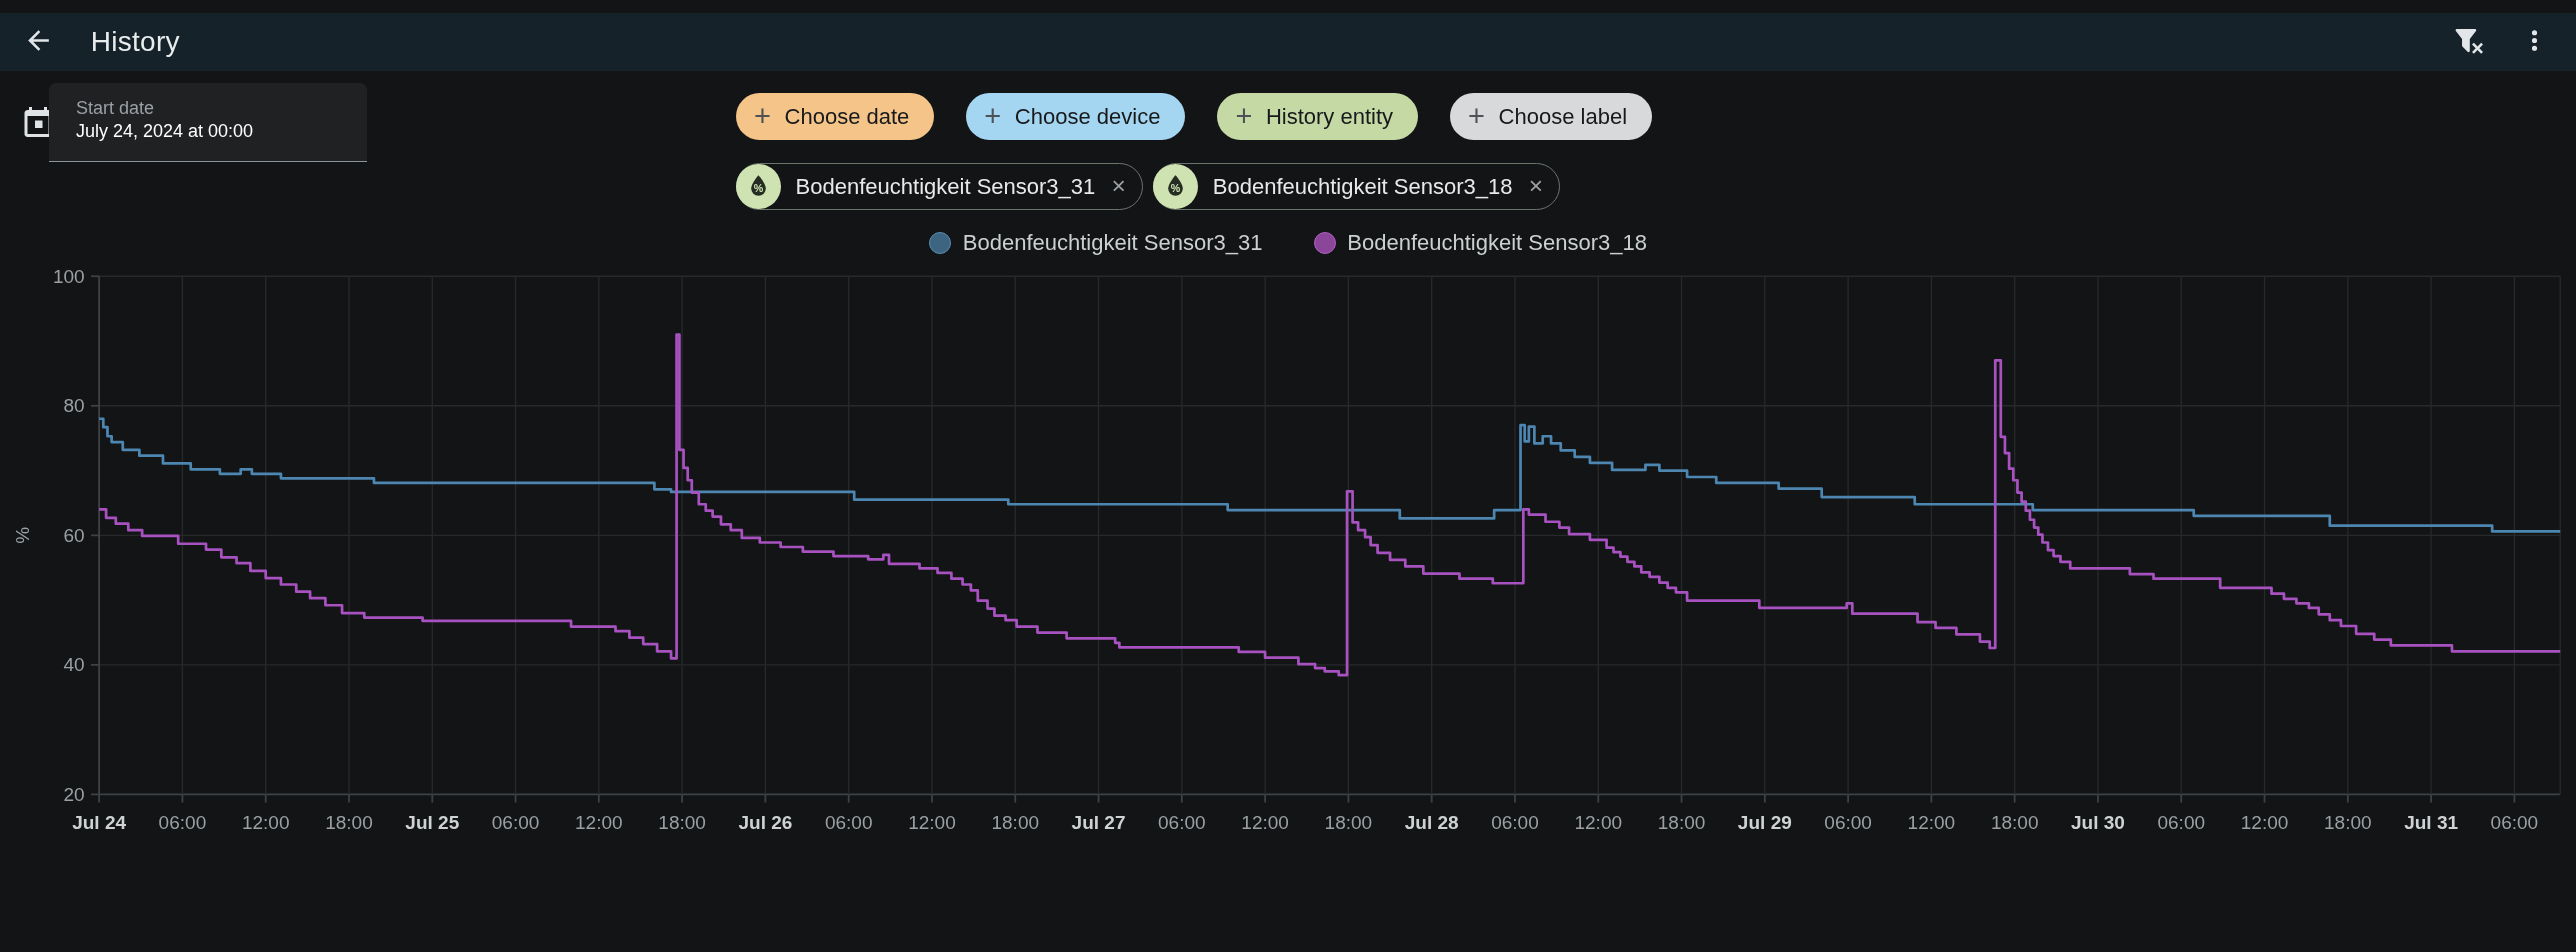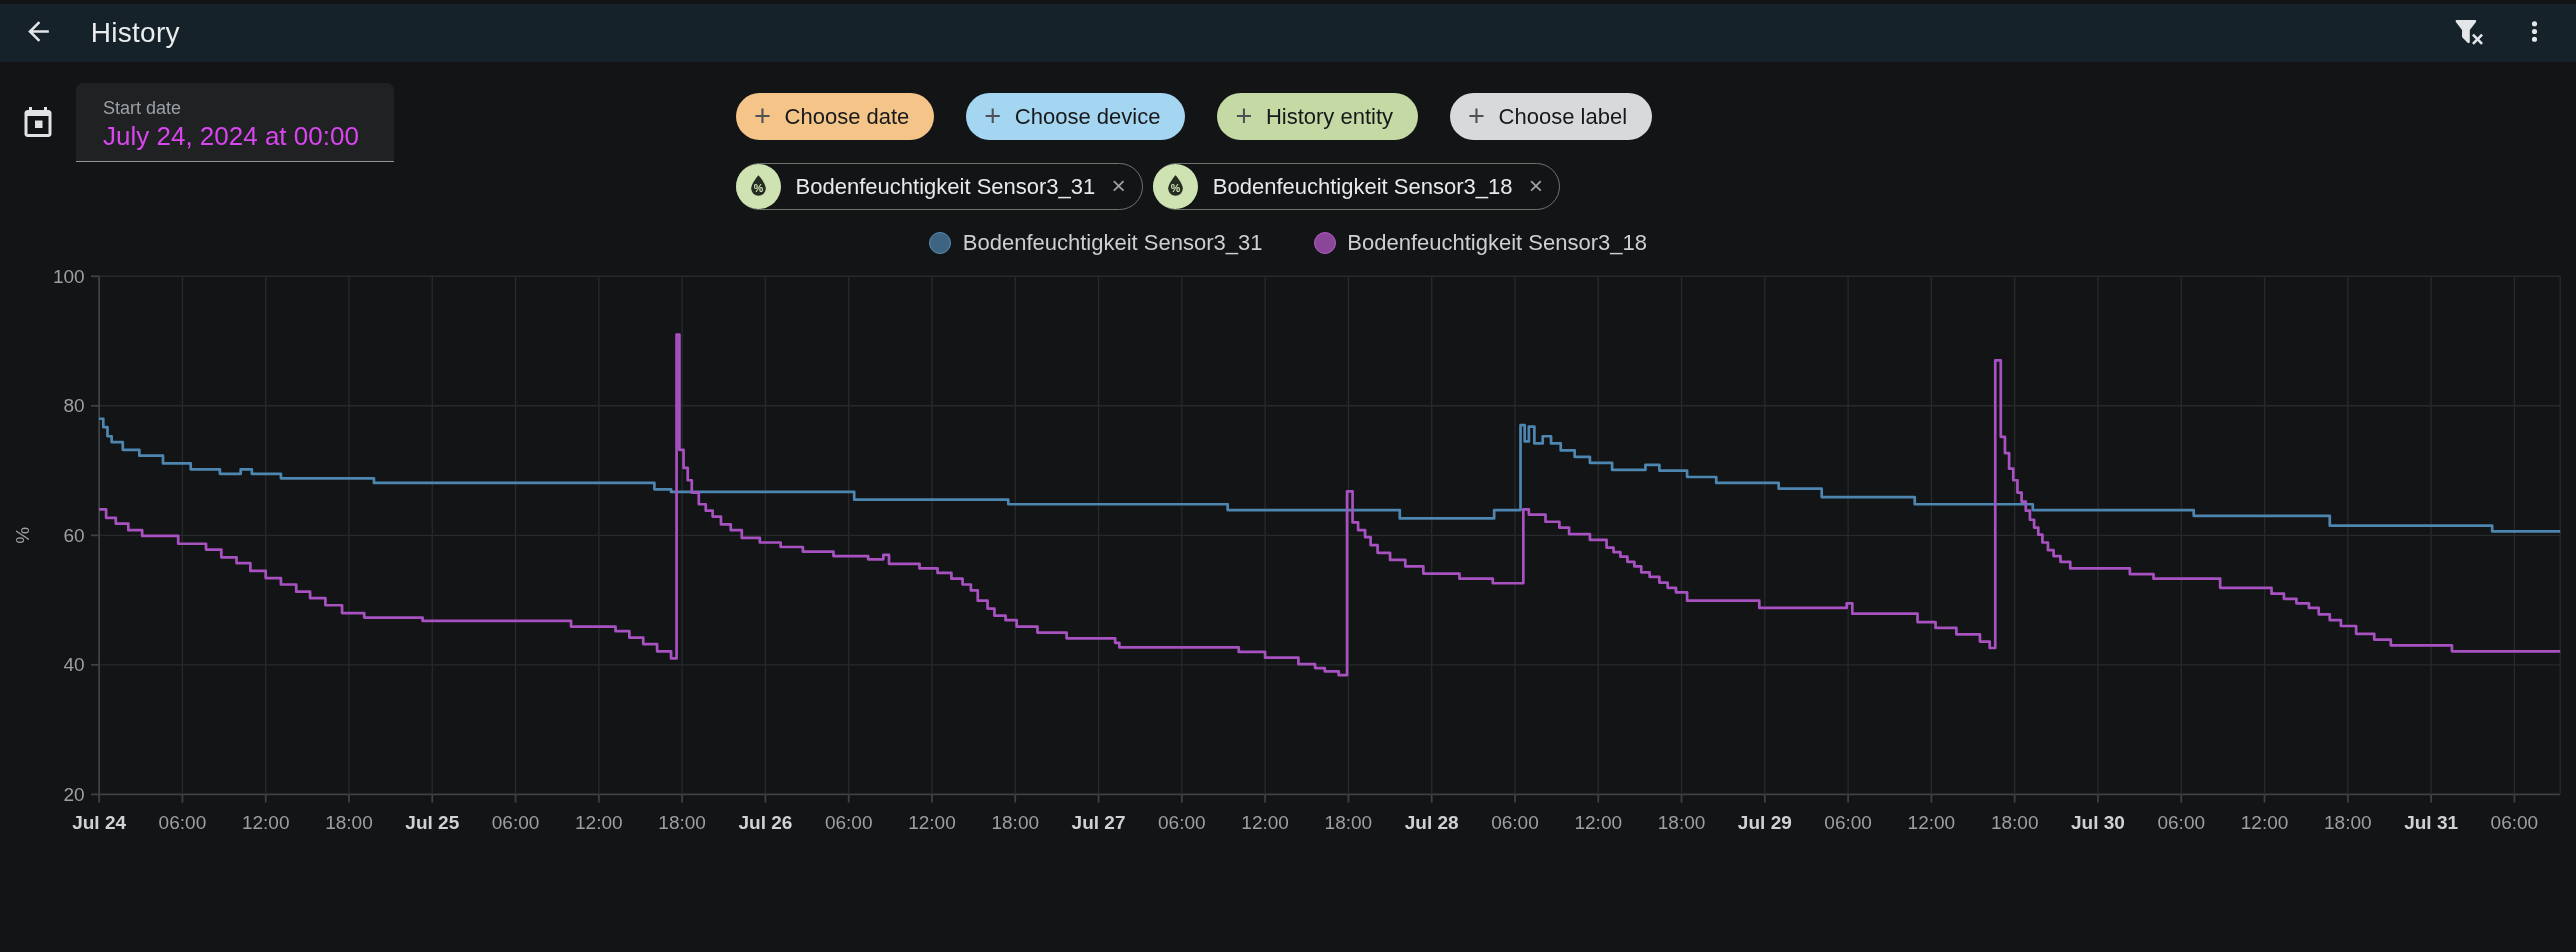--- a/index.html
+++ b/index.html
@@ -1,36 +1,36 @@
 <!DOCTYPE html>
 <html style="font-size:14.5px"><head>
 <meta charset="utf-8">
 <style>
   html,body{margin:0;padding:0;background:#121416;}
   #app{position:relative;width:2576px;height:952px;background:#121416;overflow:hidden;
        font-family:"Liberation Sans",sans-serif;-webkit-font-smoothing:antialiased;}
 
   
-  .topbar{position:absolute;top:4px;left:0;width:100%;height:58px;background:#16222a;
+  .topbar{position:absolute;top:13px;left:0;width:100%;height:58px;background:#16222a;
           display:flex;align-items:center;z-index:5;}
   .iconbtn{display:flex;align-items:center;justify-content:center;width:51px;height:51px;
            cursor:pointer;border:none;background:transparent;color:#e4e8ea;}
   .iconbtn svg{width:31px;height:31px;fill:#e2e6e8;}
   .page-title{margin-left:27px;font-size:28px;font-weight:500;color:#eaeded;letter-spacing:0.3px;}
   .topbar-spacer{flex:1;}
   .topbar .right{margin-right:16.3px;display:flex;gap:14.5px;}
 
   
   .cal-icon{position:absolute;left:20px;top:103px;width:36px;height:38px;}
   .cal-icon svg{width:36px;height:38px;fill:#dfe3e5;}
   .datebox{position:absolute;top:83px;height:78px;background:#1f2123;
            border-radius:7.2px 7.2px 0 0;border-bottom:1.8px solid #8d959a;cursor:pointer;}
   .datebox .lbl{position:absolute;left:27px;top:14.5px;font-size:18px;color:#9aa0a5;}
-  .datebox .val{position:absolute;left:27px;top:38px;font-size:26px;color:#d946ef;}
-  #start-box{left:76px;width:318px;}
+  .datebox .val{position:absolute;left:27px;top:38px;font-size:18px;color:#ffffff;}
+  #start-box{left:49px;width:318px;}
   #end-box{left:391px;width:316px;}
 
   .chiprow1{position:absolute;left:736px;top:93px;display:flex;gap:32px;}
   .fchip{height:47px;border-radius:23.6px;display:flex;align-items:center;
          padding:0 25px 0 18px;font-size:22px;color:#17191b;cursor:pointer;white-space:nowrap;}
   .fchip .plus{font-size:29px;color:#4e5256;margin-right:13.6px;font-weight:400;line-height:1;}
 
   .chiprow2{position:absolute;left:736px;top:163px;display:flex;gap:10px;}
   .echip{height:45px;border:0.9px solid #6c756c;border-radius:23.6px;display:flex;align-items:center;
          background:transparent;cursor:default;}

